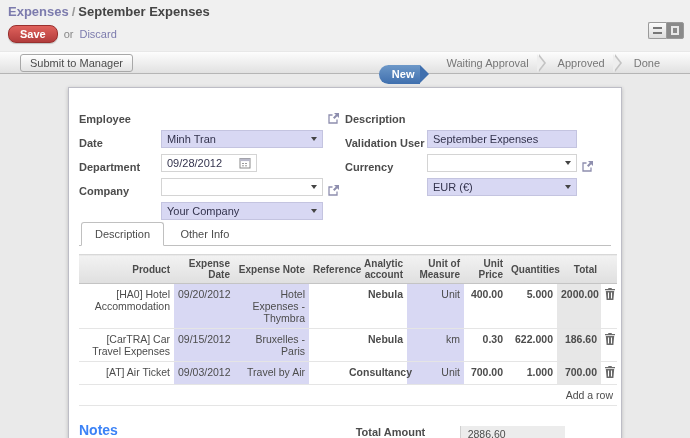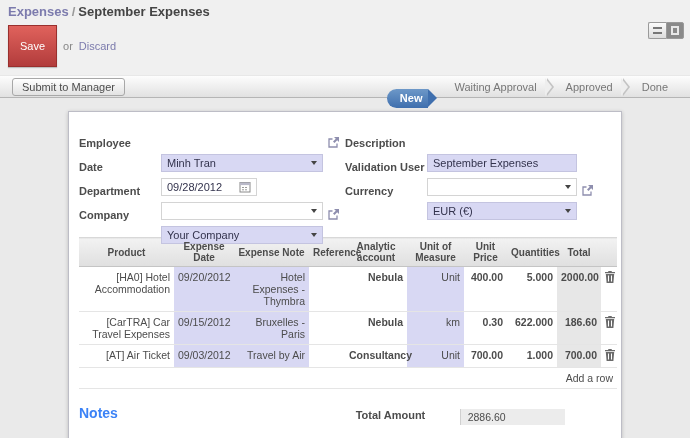--- a/index.html
+++ b/index.html
@@ -11,40 +11,40 @@
   }
 
   
   .topbar { background:#f0f0f0; padding:4px 8px 0 8px; position:relative; }
   .breadcrumb { font-size:13px; font-weight:bold; }
   .bc-parent { color:#7c7bad; cursor:pointer; }
   .bc-sep { color:#999; font-weight:bold; padding:0 3px; }
   .bc-current { color:#444; }
   .save-row { display:flex; align-items:center; gap:6px; padding:6px 0 8px 0; }
   .btn-save {
-    background:linear-gradient(#e0625c,#b23c3c); color:#fff; font-weight:normal;
-    border:1px solid #99302e; border-radius:0; padding:14px 11px; font-size:11px;
+    background:linear-gradient(#e0625c,#b23c3c); color:#fff; font-weight:bold;
+    border:1px solid #99302e; border-radius:8px; padding:2px 11px; font-size:11px;
     box-shadow:0 1px 1px rgba(0,0,0,.2); cursor:pointer;
   }
   .or-label { color:#888; font-size:11px; }
   .discard-link { color:#7c7bad; font-size:11px; cursor:pointer; }
   .view-switcher { position:absolute; right:6px; top:22px; display:flex; }
   .vs-btn { width:18px; height:17px; border:1px solid #9a9a9a; background:linear-gradient(#fcfcfc,#dcdcdc);
     display:flex; align-items:center; justify-content:center; cursor:pointer; }
   .vs-btn:first-child { border-right:none; border-radius:2px 0 0 2px; }
   .vs-btn:last-child { border-radius:0 2px 2px 0; }
   .vs-btn.active { background:#8a8a8a; }
   .ico-list { width:9px; height:7px; border-top:2px solid #777; border-bottom:2px solid #777; }
   .ico-form { width:8px; height:9px; border:2px solid #e8e8e8; }
 
   
   .toolbar {
     height:23px; background:linear-gradient(#fdfdfd,#e1e1e1);
     border-top:1px solid #e8e8e8; border-bottom:1px solid #b5b5b5;
-    display:flex; justify-content:space-between; align-items:center; padding:0 12px;
+    display:flex; justify-content:space-between; align-items:center; padding:0 20px;
   }
   .btn-submit {
     background:linear-gradient(#ffffff,#e2e2e2); border:1px solid #a8a8a8; border-radius:3px;
     padding:2px 9px; font-size:11px; color:#4c4c4c; cursor:pointer;
   }
   .statusbar { display:flex; align-items:center; height:100%; }
   .sb-state { font-size:11px; color:#777; padding:0 10px; cursor:pointer; }
   .sb-state.active {
     background:linear-gradient(#6d98c8,#3f6fae); color:#fff; font-weight:bold;
     border-radius:10px 0 0 10px; padding:3px 6px 3px 13px; position:relative; margin-right:16px;
@@ -101,21 +101,21 @@
   }
   .tab.active {
     background:#fff; border:1px solid #c0c0c0; border-bottom:1px solid #fff; border-radius:3px 3px 0 0;
     font-weight:normal;
   }
 
   
   table.o2m { width:100%; border-collapse:collapse; table-layout:fixed; font-size:10.5px; margin-top:8px; }
   table.o2m th {
     background:linear-gradient(#f2f2f2,#dfdfdf); border-bottom:1px solid #c4c4c4; border-top:1px solid #d8d8d8;
-    font-size:10px; font-weight:bold; color:#4c4c4c; text-align:center; padding:3px 4px; vertical-align:middle;
+    font-size:10px; font-weight:bold; color:#4c4c4c; text-align:right; padding:3px 4px; vertical-align:middle;
     cursor:pointer;
   }
   table.o2m td { padding:4px 4px; vertical-align:top; border-bottom:1px solid #e5e5e5; color:#4c4c4c; cursor:pointer;text-align:right; }
   td.c-purple { background:#d8d8f3; border-bottom:1px solid #fff; }
   td.c-gray { background:#e7e7e7; border-bottom:1px solid #f5f5f5; }
   .num { text-align:right; white-space:nowrap;font-weight:bold; }
   .add-row td { color:#7c7bad; border-bottom:1px solid #dcdcdc; padding:4px; }
   .trash-btn { cursor:pointer; display:inline-block; }
 
   
@@ -254,20 +254,24 @@
               <svg width="13" height="13" viewBox="0 0 13 13">
                   <path fill="none" stroke="#8e8eae" stroke-width="1.3" d="M5.5 3H2v8h8V7.5"></path>
                   <path fill="#8e8eae" d="M7 1h5v5l-1.8-1.8L7.5 7 6 5.5l2.8-2.7z"></path>
                 </svg>
             </span>
           </span>
         </div>
       </div>
     </div>
 
+    <div class="tabs">
+      <span class="tab active">Description</span>
+      <span class="tab">Other Info</span>
+    </div>
 
     <table class="o2m">
       <colgroup>
         <col style="width:95px">
           <col style="width:60px">
           <col style="width:75px">
           <col style="width:36px">
         <col style="width:62px">
           <col style="width:57px">
           <col style="width:43px">

